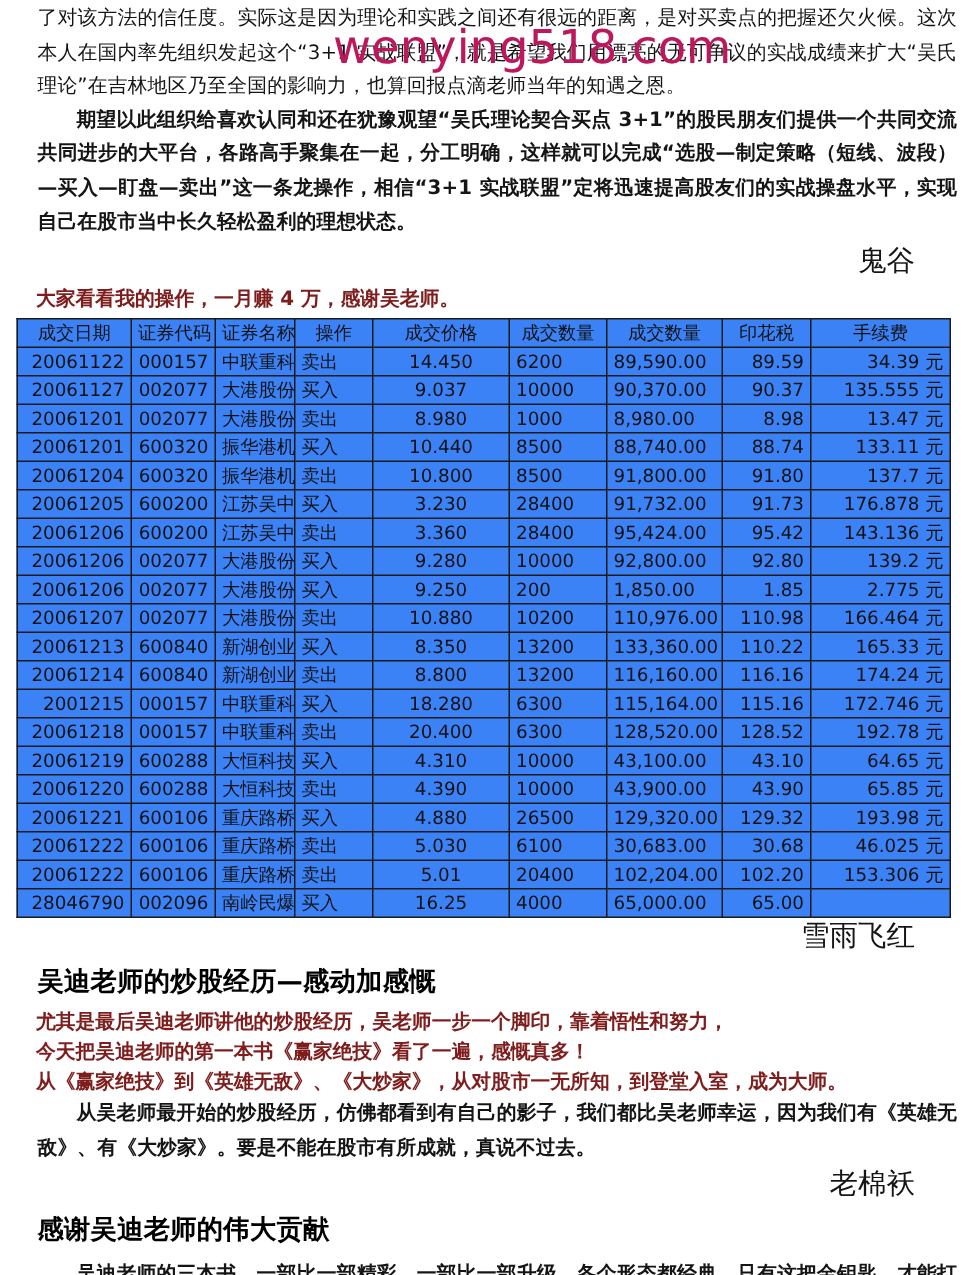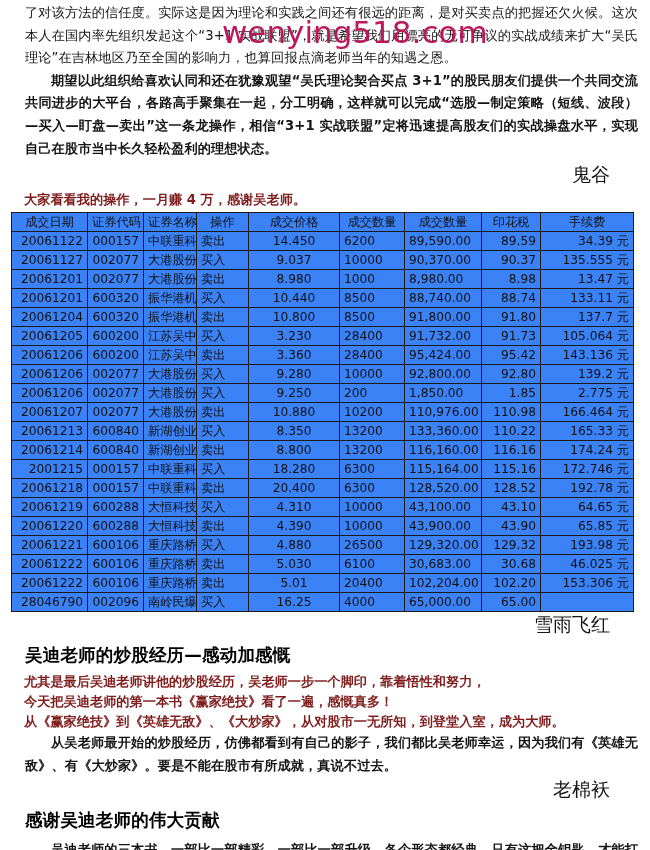--- a/index.html
+++ b/index.html
@@ -212,21 +212,21 @@
         </tr>
         <tr>
           <td class="c-date">20061205</td>
           <td class="c-code">600200</td>
           <td class="c-name">江苏吴中</td>
           <td class="c-op">买入</td>
           <td class="c-price">3.230</td>
           <td class="c-qty">28400</td>
           <td class="c-amt">91,732.00</td>
           <td class="c-tax">91.73</td>
-          <td class="c-fee">105.064 元</td>
+          <td class="c-fee">176.878 元</td>
         </tr>
         <tr>
           <td class="c-date">20061206</td>
           <td class="c-code">600200</td>
           <td class="c-name">江苏吴中</td>
           <td class="c-op">卖出</td>
           <td class="c-price">3.360</td>
           <td class="c-qty">28400</td>
           <td class="c-amt">95,424.00</td>
           <td class="c-tax">95.42</td>

